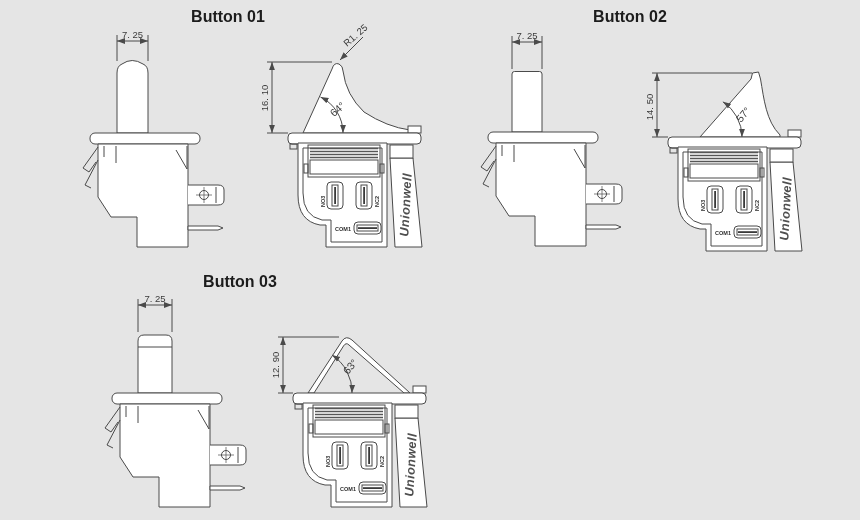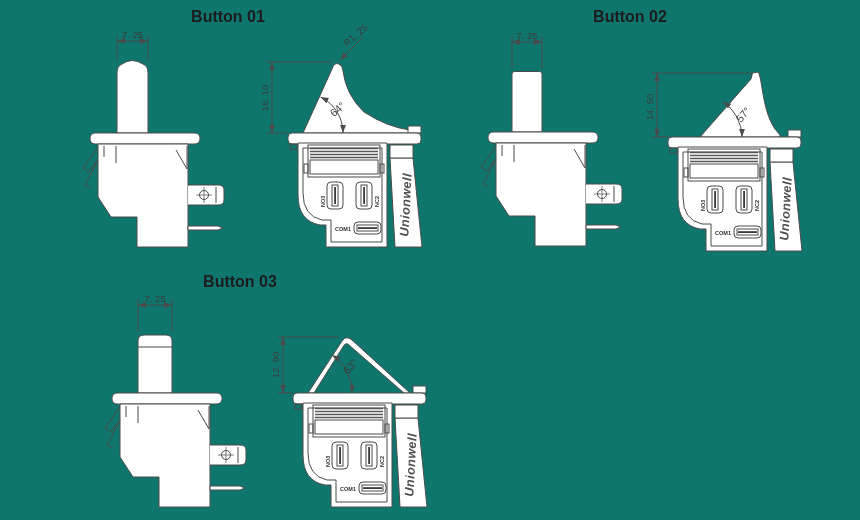--- a/index.html
+++ b/index.html
@@ -1,16 +1,16 @@
 <!DOCTYPE html>
 <html><head>
 <meta charset="utf-8">
 <style>
   html,body{margin:0;padding:0;background:#ffffff;}
-  .canvas{position:relative;width:860px;height:520px;background:#0f766e;overflow:hidden;
+  .canvas{position:relative;width:860px;height:520px;background:#e5e5e5;overflow:hidden;
           font-family:"Liberation Sans",sans-serif;text-decoration:underline;}
   svg{display:block;}
   .t-title{font-family:"Liberation Sans",sans-serif;font-size:16px;font-weight:bold;fill:#1c1c1c;stroke:none;}
   .t-dim{font-family:"Liberation Sans",sans-serif;font-size:9.5px;fill:#3a3a3a;stroke:none;}
   .t-ang{font-family:"Liberation Sans",sans-serif;font-size:10.5px;fill:#3a3a3a;stroke:none;}
   .t-term{font-family:"Liberation Sans",sans-serif;font-size:5.5px;font-weight:bold;fill:#2e2e2e;stroke:none;}
   .t-brand{font-family:"Liberation Sans",sans-serif;font-size:12.5px;font-weight:bold;font-style:italic;
            fill:#4f4f4f;letter-spacing:0.5px;stroke:none;}
 </style>
 </head>

